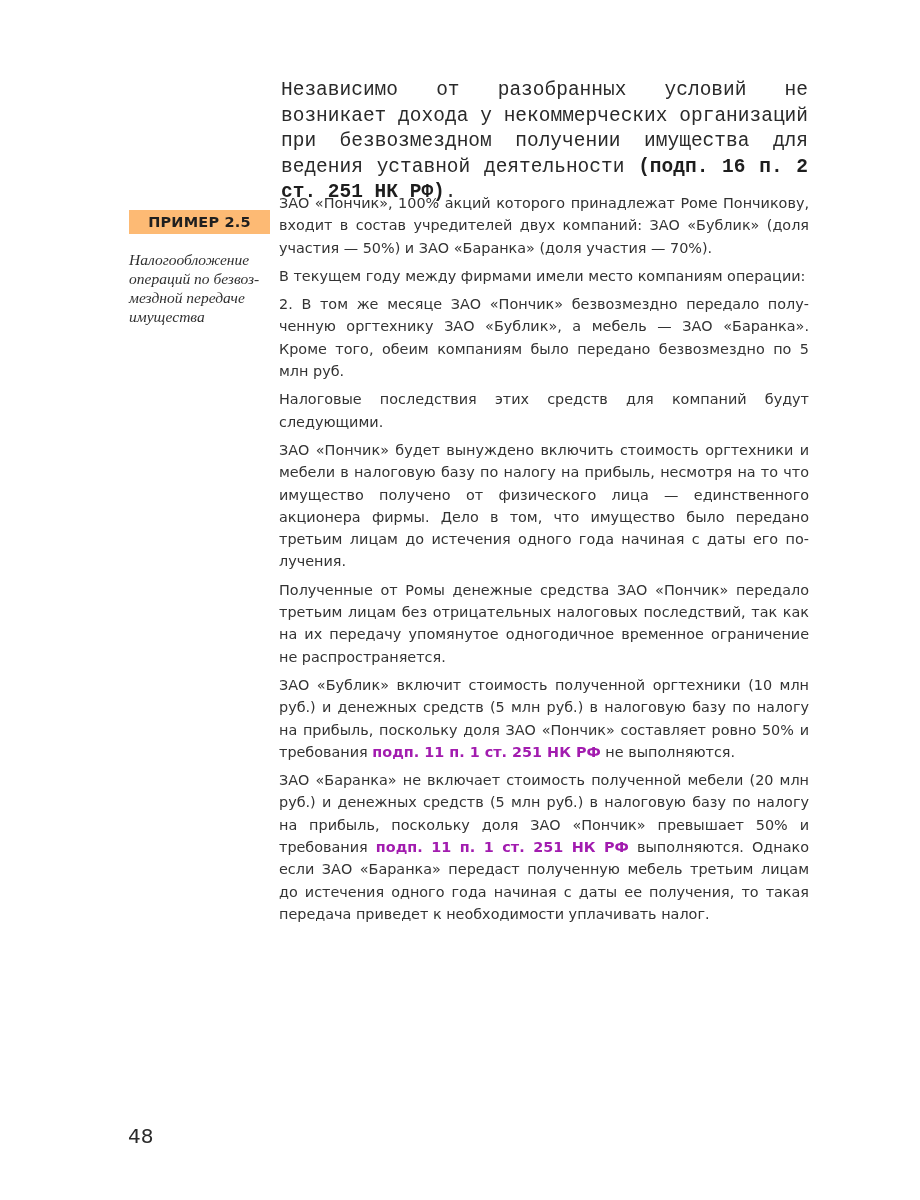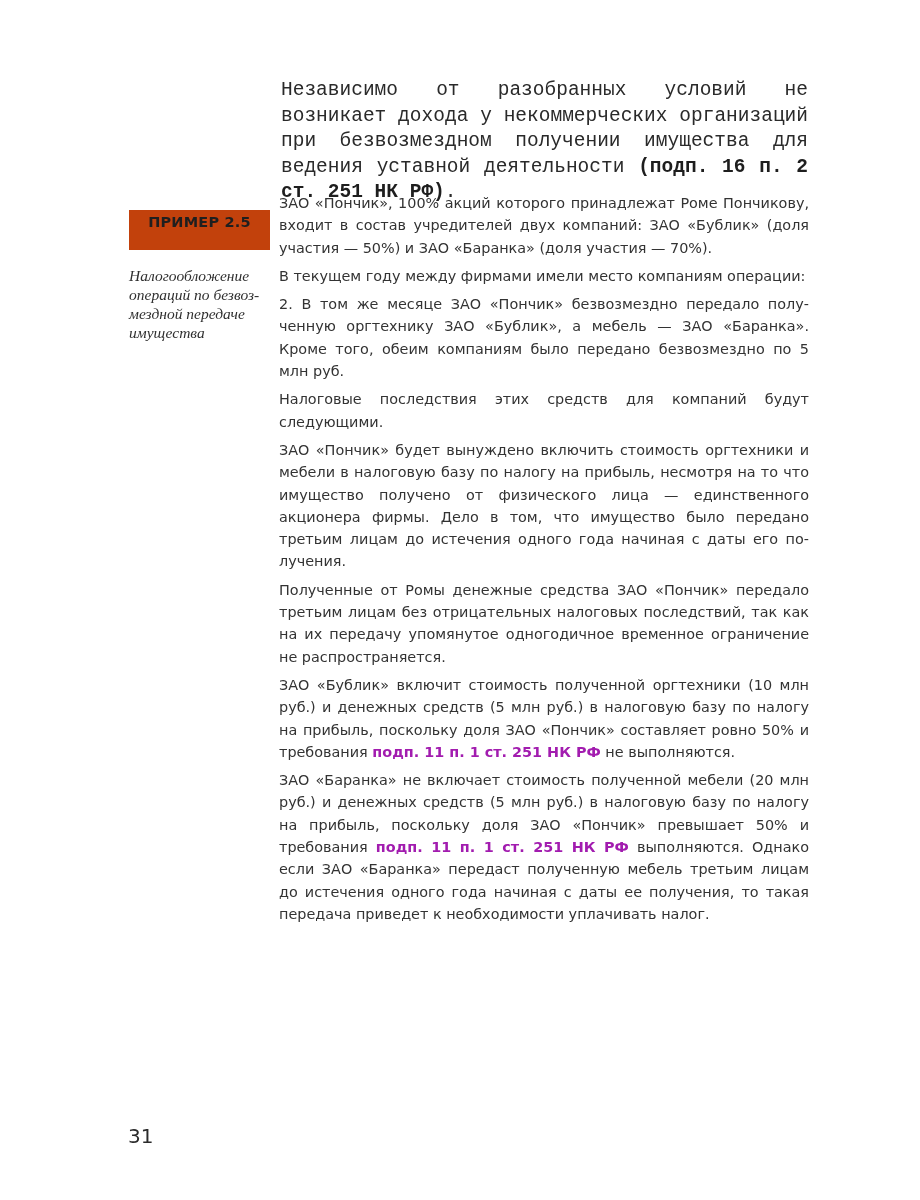--- a/index.html
+++ b/index.html
@@ -7,21 +7,21 @@
   .intro {
     position:absolute; left:281px; top:78px; width:527px;
     font-family:Liberation Mono, monospace; font-size:19.5px; line-height:25.5px;
     text-align:justify; color:#2a2a2a; margin:0;
   }
   .intro b { font-weight:bold; color:#1e1e1e; }
   .side {
     position:absolute; left:129px; top:210px; width:141px;
   }
   .label-box {
-    background:#c2410c; height:40px; line-height:24px; text-align:center;
+    background:#fdba74; height:24px; line-height:24px; text-align:center;
     font-family:"DejaVu Sans", sans-serif; font-weight:bold; font-size:14.5px; color:#1f1f1f;
     letter-spacing:0.2px;
   }
   .side-caption {
     margin-top:16px; font-family:"Liberation Serif", serif; font-style:italic;
     font-size:15.5px; line-height:19px; color:#2f2f2f;
   }
   .main {
     position:absolute; left:279px; top:192px; width:530px;
     font-family:"DejaVu Sans", sans-serif; font-size:14.4px; line-height:22.3px;
@@ -48,13 +48,13 @@
   <p>ЗАО «Пончик», 100% акций которого принадлежат Роме Пончи­кову, входит в состав учредителей двух компаний: ЗАО «Бублик» (доля участия — 50%) и ЗАО «Баранка» (доля участия — 70%).</p>
   <p>В текущем году между фирмами имели место компаниям опера­ции:</p>
   <p>2. В том же месяце ЗАО «Пончик» безвозмездно передало полу­ченную оргтехнику ЗАО «Бублик», а мебель — ЗАО «Баранка». Кроме того, обеим компаниям было передано безвозмездно по 5 млн руб.</p>
   <p>Налоговые последствия этих средств для компаний будут следующими.</p>
   <p>ЗАО «Пончик» будет вынуждено включить стоимость оргтехники и мебели в налоговую базу по налогу на прибыль, несмотря на то что имущество получено от физического лица — единственно­го акционера фирмы. Дело в том, что имущество было передано третьим лицам до истечения одного года начиная с даты его по­лучения.</p>
   <p>Полученные от Ромы денежные средства ЗАО «Пончик» переда­ло третьим лицам без отрицательных налоговых последствий, так как на их передачу упомянутое одногодичное временное ограни­чение не распространяется.</p>
   <p><span>ЗАО «Бублик» включит стоимость полученной оргтехники (10 млн руб.) и денежных средств (5 млн руб.) в налоговую базу по налогу на прибыль, поскольку доля ЗАО «Пончик» составляет ровно 50% и требования </span><b>подп. 11 п. 1 ст. 251 НК РФ</b><span> не выполня­ются.</span></p>
   <p><span>ЗАО «Баранка» не включает стоимость полученной мебели (20 млн руб.) и денежных средств (5 млн руб.) в налоговую базу по налогу на прибыль, поскольку доля ЗАО «Пончик» превы­шает 50% и требования </span><b>подп. 11 п. 1 ст. 251 НК РФ</b><span> выполняют­ся. Однако если ЗАО «Баранка» передаст полученную мебель третьим лицам до истечения одного года начиная с даты ее получения, то такая передача приведет к необходимости упла­чивать налог.</span></p>
 </div>
 
-<div class="page-num">31</div>
+<div class="page-num">48</div>
 
 </body></html>

